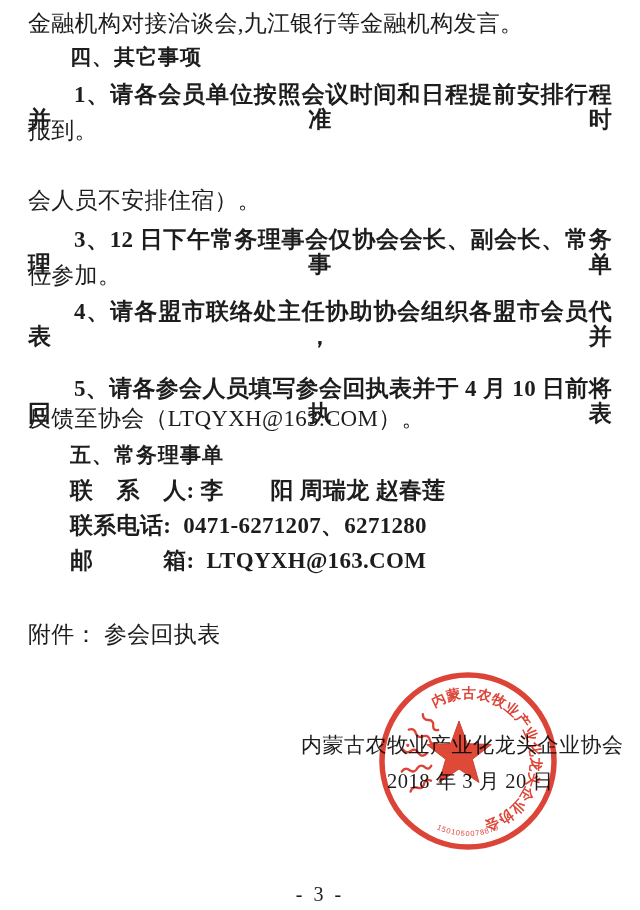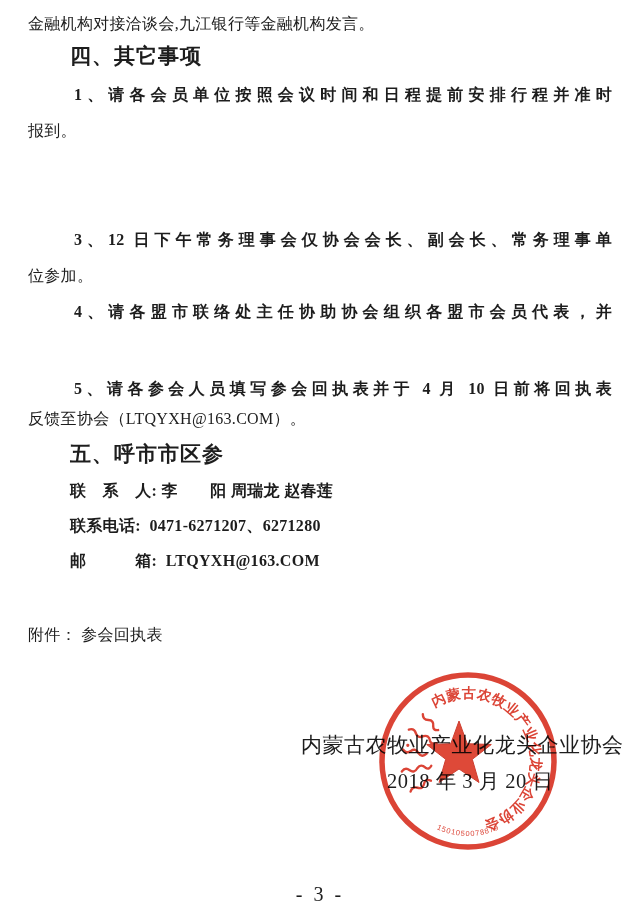--- a/index.html
+++ b/index.html
@@ -9,33 +9,33 @@
     margin:0 auto;
     background:#ffffff;
     font-family:"Liberation Serif", serif;
     color:#1d1d1d;
     overflow:hidden;
   }
   .line{
     position:absolute;
     left:28px;
     width:584px;
-    font-size:16px;
+    font-size:23px;
     line-height:25px;
     letter-spacing:0.3px;
     white-space:pre-wrap;
   }
   .indent{ text-indent:46px;font-weight:bold; }
   .indent2{ text-indent:42px;font-weight:bold; }
   .j{ text-align:justify; text-align-last:justify; }
   .heading{
     font-weight:700;
     font-size:21px;
     letter-spacing:1px;
-    font-family:Liberation Mono, monospace;
+    font-family:Liberation Serif, serif;
   }
   .sig{
     position:absolute;
     font-size:21px;
     letter-spacing:0.5px;
     white-space:pre;
   }
   .sig-org{ left:301px; top:731px; }
   .sig-date{ left:387px; top:767px; font-size:20.5px; }
   .footer{
@@ -71,26 +71,27 @@
 </style>
 </head>
 <body>
 
 <div class="page">
 
   <div class="line" style="top:11px">金融机构对接洽谈会,九江银行等金融机构发言。</div>
   <div class="line indent2 heading" style="top:45px">四、其它事项</div>
   <div class="line indent j" style="top:82px">1、请各会员单位按照会议时间和日程提前安排行程并准时</div>
   <div class="line" style="top:118px">报到。</div>
+  <div class="line" style="top:188px">会人员不安排住宿）。</div>
   <div class="line indent j" style="top:227px">3、12 日下午常务理事会仅协会会长、副会长、常务理事单</div>
   <div class="line" style="top:263px">位参加。</div>
   <div class="line indent j" style="top:299px">4、请各盟市联络处主任协助协会组织各盟市会员代表，并</div>
   <div class="line indent j" style="top:376px">5、请各参会人员填写参会回执表并于 4 月 10 日前将回执表</div>
   <div class="line" style="top:406px">反馈至协会（LTQYXH@163.COM）。</div>
-  <div class="line indent2 heading" style="top:443px">五、呼市市区参</div>
+  <div class="line indent2 heading" style="top:443px">五、常务理事单</div>
   <div class="line indent2" style="top:478px">联　系　人: 李　　阳 周瑞龙 赵春莲</div>
   <div class="line indent2" style="top:513px">联系电话:  0471-6271207、6271280</div>
   <div class="line indent2" style="top:548px">邮　　　箱:  LTQYXH@163.COM</div>
   <div class="line" style="top:622px">附件： 参会回执表</div>
 
   <div class="sig sig-org">内蒙古农牧业产业化龙头企业协会</div>
   <div class="sig sig-date">2018 年 3 月 20 日</div>
 
   <svg class="seal" viewBox="0 0 188 188" aria-hidden="true">
     <defs>

